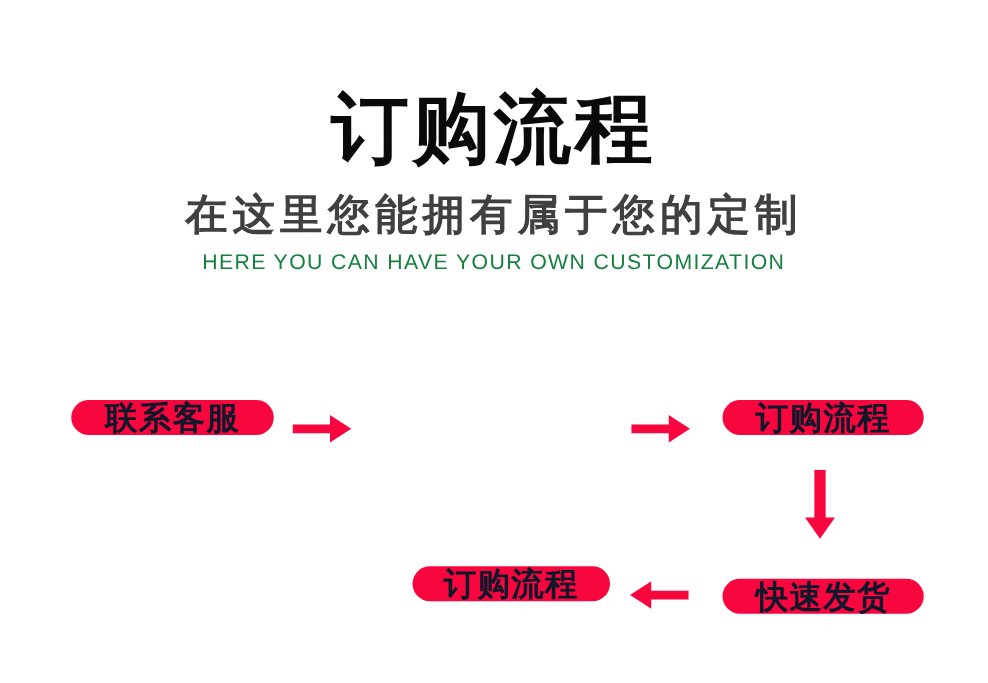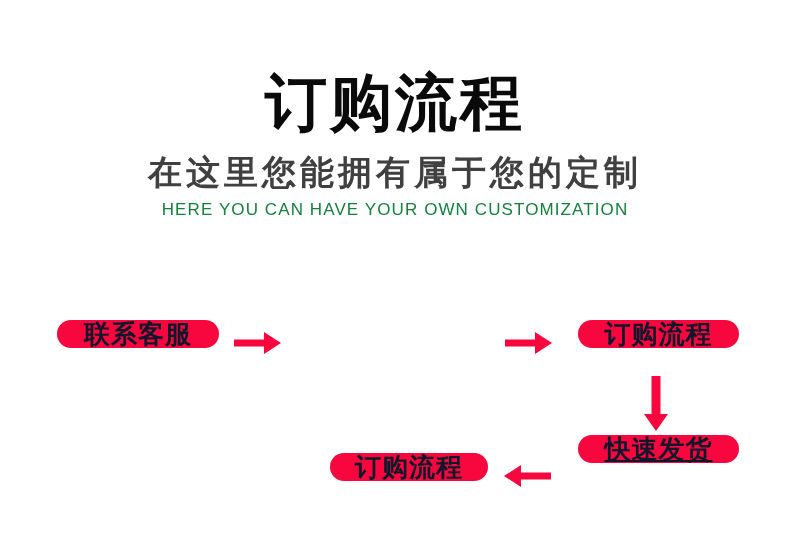--- a/index.html
+++ b/index.html
@@ -89,21 +89,21 @@
     font-family: "DejaVu Sans", "Liberation Sans", sans-serif;
     white-space: nowrap;
   }
 
   
   .pill-contact   { left: 57px;  top: 20px; width: 162px; }
   .pill-confirm   { left: 290px; top: 20px; width: 190px; }
   .pill-produce   { left: 578px; top: 20px; width: 161px; }
   
   .pill-receive   { left: 330px; top: 153px; width: 158px; }
-  .pill-ship      { left: 578px; top: 135px; width: 161px; text-decoration: underline; }
+  .pill-ship      { left: 578px; top: 163px; width: 161px; }
 
   
   .arrow {
     position: absolute;
   }
   .arrow svg { display: block; }
 
   .arrow-right-1 { left: 234px; top: 30px; }
   .arrow-right-2 { left: 505px; top: 30px; }
   .arrow-down-1  { left: 643px; top: 76px; }

